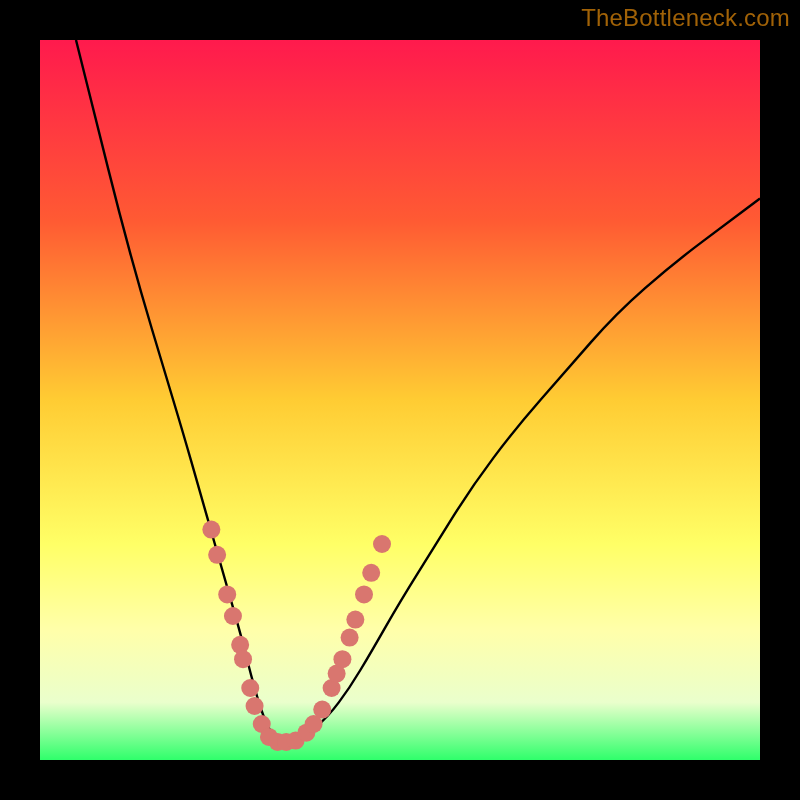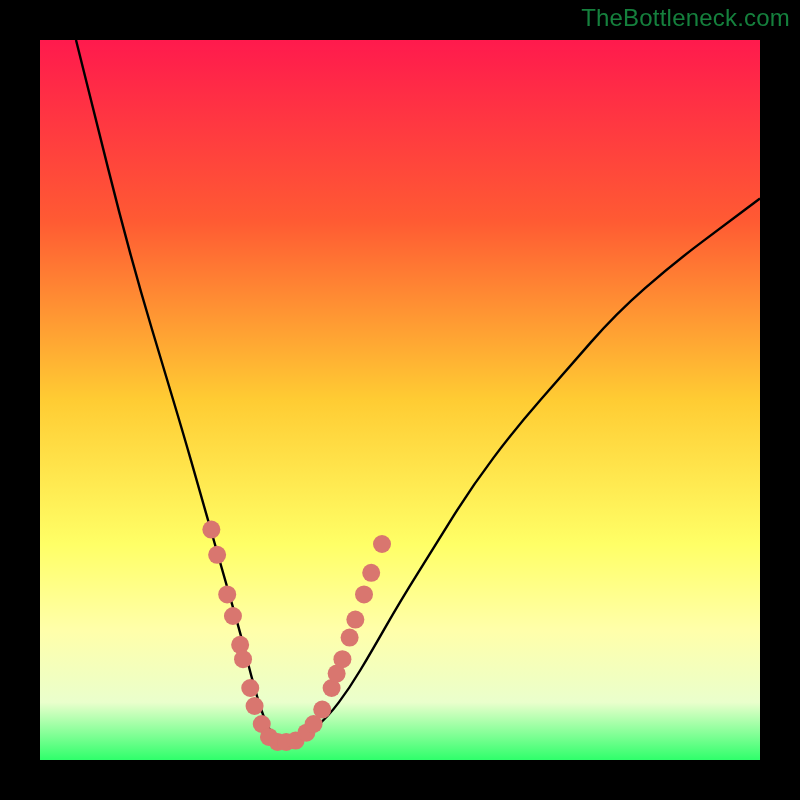--- a/index.html
+++ b/index.html
@@ -14,21 +14,21 @@
   .frame {
     position: relative;
     width: 800px;
     height: 800px;
     background: #000;
   }
   .watermark {
     position: absolute;
     top: 4px;
     right: 10px;
-    color: #15803d;
+    color: #a16207;
     font-size: 24px;
     font-weight: 500;
     z-index: 20;
     letter-spacing: 0.2px;
   }
   .plot {
     position: absolute;
     left: 40px;
     top: 40px;
     width: 720px;

